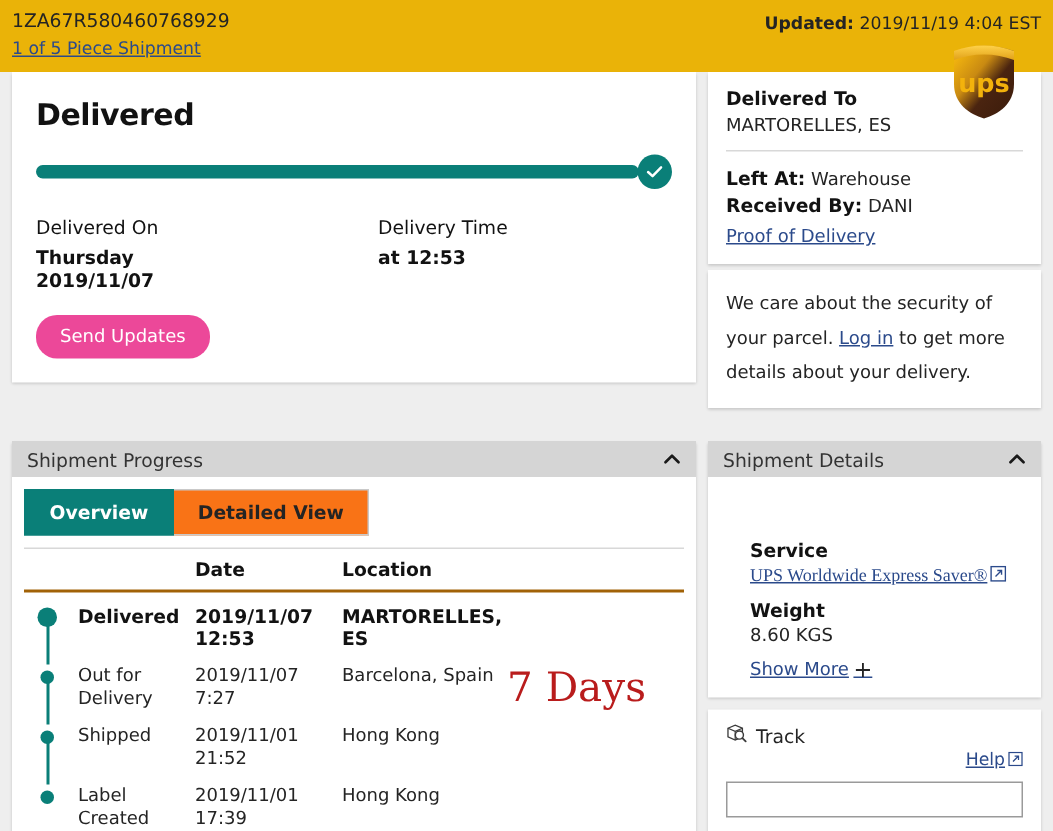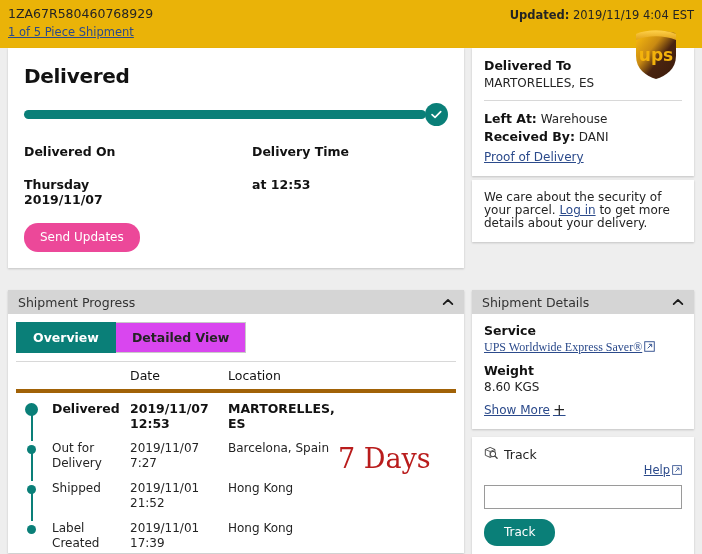--- a/index.html
+++ b/index.html
@@ -119,23 +119,23 @@
     display: flex;
     align-items: center;
     justify-content: center;
   }
   .delivery-cols {
     display: flex;
   }
   .dcol-1 { width: 228px; }
   .dlabel {
     font-size: 12.5px;
-    font-weight: bold;
+    font-weight: normal;
     color: #121212;
-    margin-bottom: 18px;
+    margin-bottom: 5px;
   }
   .dvalue {
     font-size: 12.5px;
     font-weight: bold;
     color: #121212;
     line-height: 15px;
   }
   .send-updates {
     margin-top: 16px;
     display: inline-block;
@@ -192,21 +192,21 @@
   .pod-link {
     display: inline-block;
     font-size: 12px;
     margin-top: 4px;
   }
   .security-card {
     padding: 11px 12px 12px 12px;
     box-sizing: border-box;
     font-size: 12px;
     color: #242424;
-    line-height: 13px;
+    line-height: 23px;
   }
 
   
   .bottom-row {
     position: relative;
     margin-top: 22px;
     padding: 0 8px;
     box-sizing: border-box;
     display: flex;
     gap: 8px;
@@ -238,40 +238,40 @@
   .tabs {
     display: flex;
     padding: 8px 8px 0 8px;
   }
   .tab {
     font-size: 12.5px;
     font-weight: bold;
     padding: 7px 16px 7px 16px;
     border: 1px solid #c9c9c9;
     cursor: pointer;
-    background: #d946ef;
+    background: #f97316;
     color: #242424;
   }
   .tab.active {
     background: #0a7f78;
     color: #ffffff;
     border-color: #0a7f78;
   }
   .tab + .tab { border-left: none; }
   .prog-table {
     margin: 8px 8px 0 8px;
     border-top: 1px solid #d8d8d8;
   }
   .prog-head {
     display: flex;
     font-size: 12.5px;
-    font-weight: normal;
+    font-weight: bold;
     color: #121212;
     padding: 6px 0 6px 0;
-    border-bottom: 4px solid #a16207;
+    border-bottom: 2px solid #a16207;
   }
   .col-dot { width: 36px; flex: none; }
   .col-status { width: 78px; flex: none; }
   .col-date { width: 98px; flex: none; }
   .col-loc { flex: 1; }
   .prog-rows { position: relative; }
   .prog-row {
     display: flex;
     padding: 8px 0 2px 0;
     font-size: 12px;
@@ -325,22 +325,23 @@
   }
 
   
   .details-col {
     width: 222px;
     display: flex;
     flex-direction: column;
     gap: 8px;
   }
   .details-body {
-    padding: 9px 12px 10px 12px;
-    box-sizing: border-box;
+    padding: 9px 12px 10px 28px;
+    box-sizing: border-box;
+    margin-top: 32px;
   }
   .d-label {
     font-size: 12.5px;
     font-weight: bold;
     color: #121212;
     margin-bottom: 2px;
   }
   .d-value {
     font-size: 12px;
     color: #242424;

